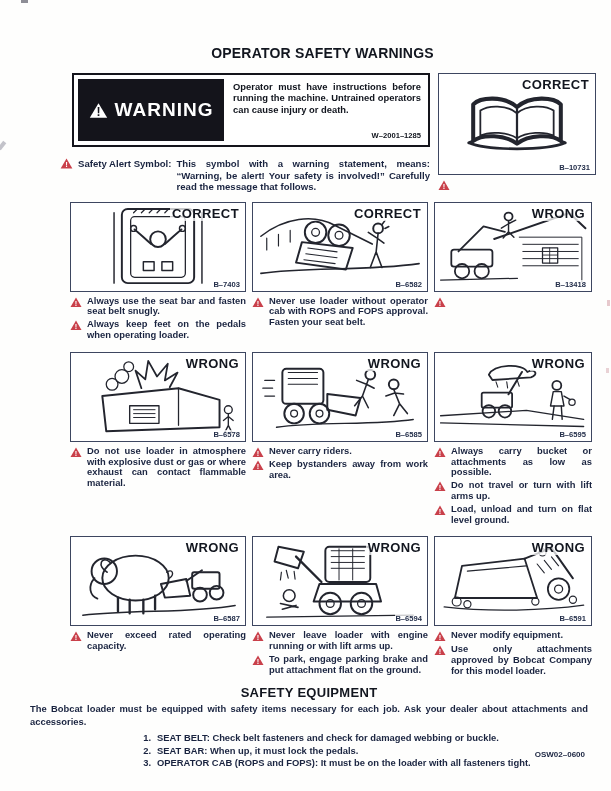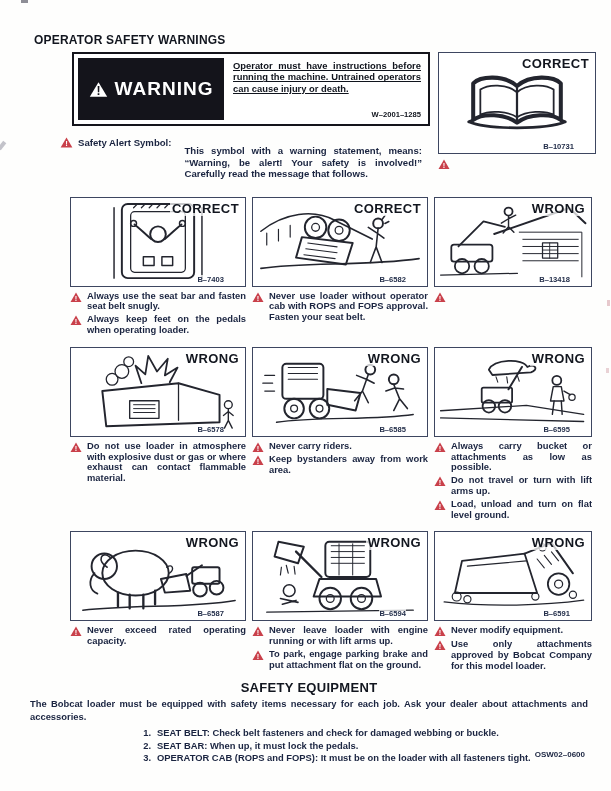--- a/index.html
+++ b/index.html
@@ -5,48 +5,48 @@
   html,body{margin:0;padding:0;background:#e9e9e9;}
   .page{width:611px;height:791px;background:#fefefdf2;background:#fefefd;position:relative;
         font-family:"Liberation Sans",sans-serif;color:#1d2844;overflow:hidden;}
   
   .speck{position:absolute;}
   .s1{left:21px;top:0;width:7px;height:3px;background:#8e8e96;}
   .s2{left:0;top:141px;width:4px;height:9px;background:#c3c3ca;transform:rotate(38deg);}
   .s3{right:1px;top:300px;width:3px;height:6px;background:#e7c9cd;}
   .s4{right:2px;top:368px;width:3px;height:5px;background:#e9d2d5;}
 
-  h1{margin:0;padding:33px 0 0 34px;text-align:left;font-size:12px;font-weight:bold;
+  h1{margin:12px;padding:33px 0 0 34px;text-align:center;font-size:14px;font-weight:bold;
      letter-spacing:.2px;color:#12161f;}
 
   .top-row{display:flex;margin:5px 23px 0 30px;gap:8px;align-items:flex-start;}
   .top-left{width:400px;flex:0 0 400px;}
   .banner{margin-left:42px;border:2px solid #14141b;padding:4px;display:flex;height:62px;background:#fff;}
   .banner-black{background:#14141b;color:#fff;flex:0 0 146px;display:flex;align-items:center;
                 justify-content:center;gap:7px;}
   .banner-word{font-weight:bold;font-size:19px;letter-spacing:1px;}
   .banner-right{flex:1;padding:2px 3px 1px 9px;display:flex;flex-direction:column;}
-  .banner-text{margin:0;font-size:9.4px;font-weight:bold;text-align:justify;line-height:1.22;color:#10141d;text-decoration:underline;}
+  .banner-text{margin:0;font-size:9.4px;font-weight:bold;text-align:justify;line-height:1.22;color:#10141d;}
   .banner-code{margin-top:auto;text-align:right;font-size:7.6px;font-weight:bold;color:#10141d;}
 
   .alert-note{display:flex;margin:11px 0 0 30px;gap:5px;align-items:flex-start;}
   .tri{display:inline-block;}
   .tri svg{display:block;}
   .note-label{font-weight:bold;font-size:9.6px;white-space:nowrap;color:#1a2440;}
-  .note-text{margin:8px;flex:1;font-size:9.6px;font-weight:bold;text-align:justify;line-height:1.2;color:#1a2440;}
+  .note-text{margin:0;flex:1;font-size:9.6px;font-weight:bold;text-align:justify;line-height:1.2;color:#1a2440;}
 
   .top-right{width:158px;flex:0 0 158px;}
 
   .panel-grid{display:grid;grid-template-columns:176px 176px 158px;column-gap:6px;row-gap:9px;
               margin:9px 23px 0 70px;}
   .panel-box{border:1.5px solid #3d4660;height:88px;position:relative;background:#fff;text-align:right;}
   .top-right .panel-box{height:100px;}
   .verdict{position:absolute;top:3px;right:6px;font-weight:bold;font-size:13px;color:#12161f;
            letter-spacing:.4px;background:rgba(255,255,255,.75);padding-left:2px;}
-  .panel-code{position:absolute;bottom:2px;right:21px;font-size:7.6px;font-weight:bold;color:#232e4a;
+  .panel-code{position:absolute;bottom:2px;right:5px;font-size:7.6px;font-weight:bold;color:#232e4a;
               background:rgba(255,255,255,.75);}
   .panel-art{position:absolute;left:2px;top:2px;right:2px;bottom:2px;}
   .panel-art svg{width:100%;height:100%;}
   .panel-captions{margin-top:4px;}
   .caption-row{display:flex;gap:4px;margin-bottom:2px;align-items:flex-start;}
   .caption-row .tri{flex:0 0 13px;padding-top:1px;}
   .caption-text{font-size:9.4px;font-weight:bold;text-align:justify;line-height:1.15;color:#1a2440;}
 
   .equip{margin:7px 23px 0 30px;}
   .equip h2{margin:2px 0 3px;text-align:center;font-size:13px;font-weight:bold;color:#12161f;letter-spacing:.3px;}

